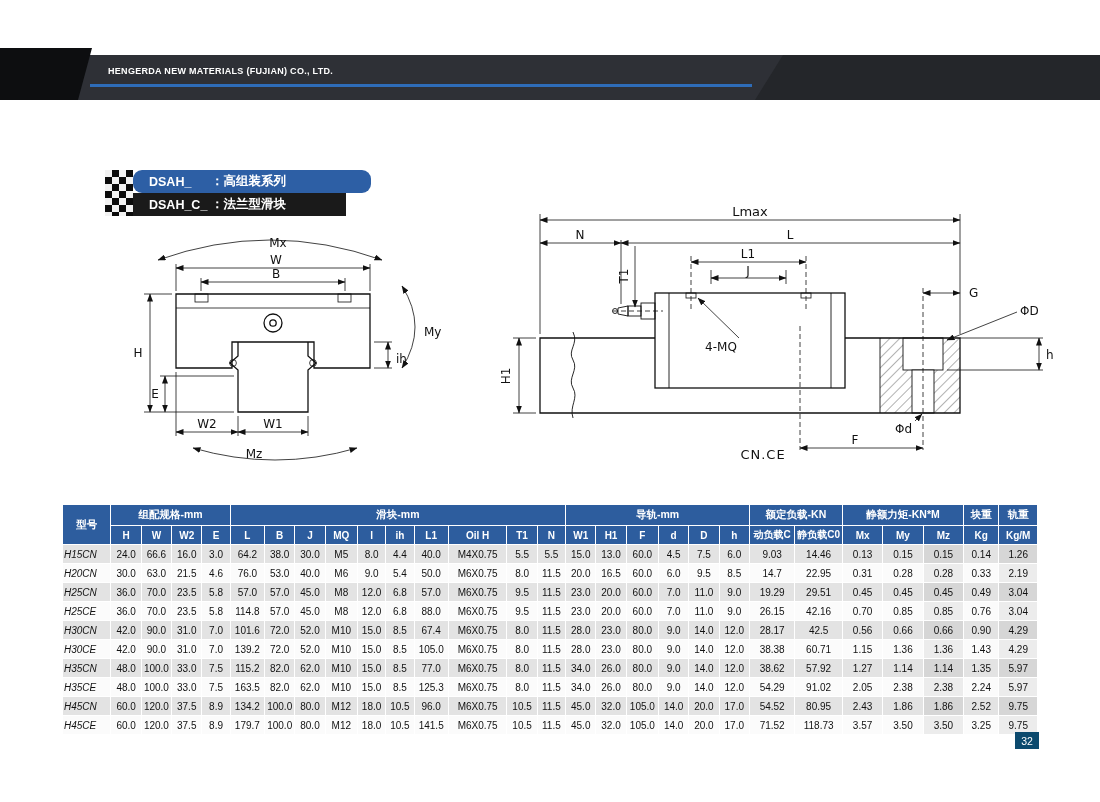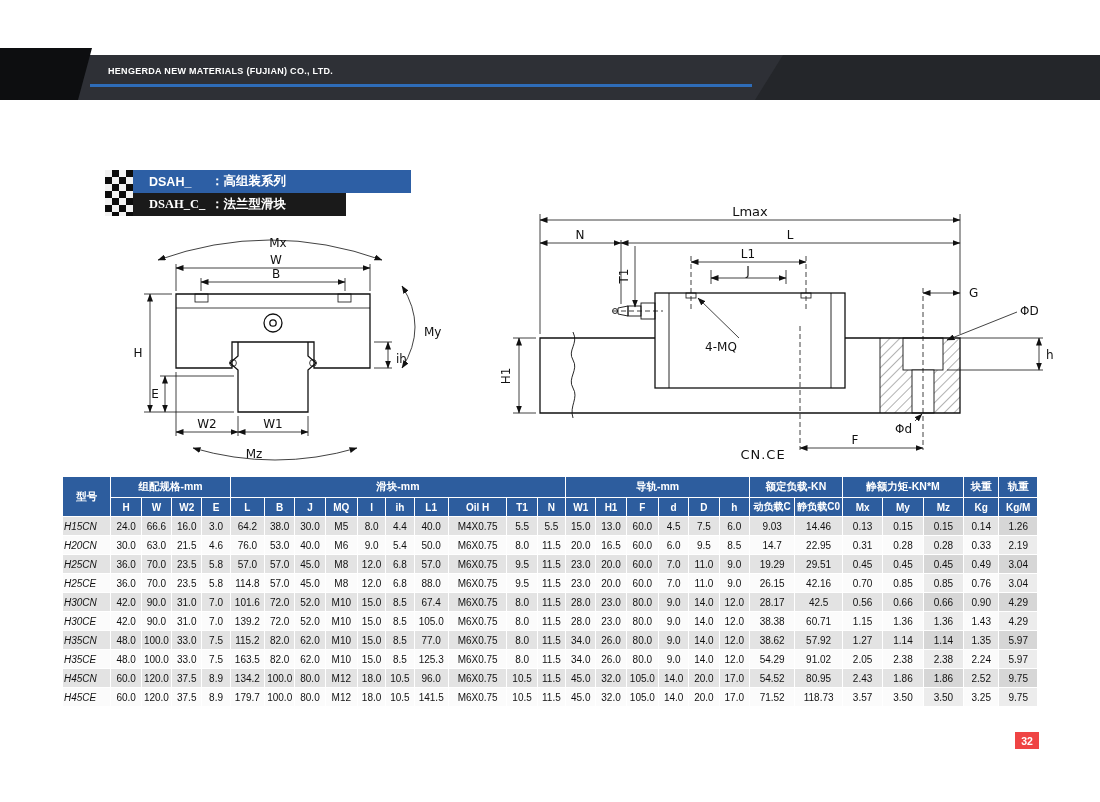--- a/index.html
+++ b/index.html
@@ -21,48 +21,48 @@
     clip-path:polygon(28px 0,100% 0,100% 100%,0 100%);}
   .company{position:absolute;left:108px;top:66px;font-size:9px;font-weight:bold;color:#fff;letter-spacing:.3px;z-index:3;}
   .accent-line{position:absolute;left:90px;top:84px;width:662px;height:3px;background:var(--accent-blue);z-index:2;}
   .section-title{position:absolute;right:28px;top:69px;font-size:17px;font-weight:bold;color:#fff;letter-spacing:.5px;z-index:3;}
 
   
   .series-banner{position:absolute;left:105px;top:170px;display:flex;}
   .checker{width:28px;height:46px;background:repeating-conic-gradient(#0c0c0c 0% 25%,#f2f2f2 0% 50%);background-size:14px 14px;}
   .series-rows{display:flex;flex-direction:column;}
   .series-row{height:23px;display:flex;align-items:center;color:#fff;font-weight:bold;font-size:12.5px;padding-left:16px;box-sizing:border-box;}
-  .series-row.blue{width:278px;background:var(--banner-blue);}
-  .series-row.black{width:213px;background:var(--banner-black);font-family:Liberation Serif, serif;}
+  .series-row.blue{width:238px;background:var(--banner-blue);border-radius:9px;}
+  .series-row.black{width:213px;background:var(--banner-black);}
   .series-code{display:inline-block;min-width:62px;}
 
   
   svg.diag{position:absolute;overflow:visible;}
   .diag-front{left:118px;top:216px;}
   .diag-side{left:495px;top:198px;}
   .lbl{font-family:"DejaVu Sans",sans-serif;font-size:12px;fill:#111;}
   .lbl-big{font-family:"DejaVu Sans",sans-serif;font-size:13px;fill:#111;}
 
   
-  .table-wrap{position:absolute;left:62px;top:476px;}
+  .table-wrap{position:absolute;left:62px;top:504px;}
   table.spec-table{border-collapse:collapse;table-layout:fixed;width:976px;font-size:10px;}
   .spec-table thead th{background:var(--header-blue);color:#fff;border:1px solid #fff;font-weight:bold;padding:0 1px;font-size:10.5px;overflow:hidden;white-space:nowrap;}
   .spec-table thead tr:first-child th{height:20px;}
   .spec-table thead tr:last-child th{height:18px;font-size:10px;}
   .spec-table thead th.cjk-sub{font-size:9px;}
   .spec-table tbody td{text-align:center;border:1px solid #fff;height:18px;padding:0;color:#111;overflow:hidden;white-space:nowrap;}
   .spec-table tbody td.model{text-align:left;padding-left:1px;font-style:italic;}
   .spec-table tr.odd td{background:#e3e3e3;}
   .spec-table tr.even td{background:#fbfbfb;}
   .spec-table tr.odd td.tint{background:#d6d6d6;}
   .spec-table tr.even td.tint{background:#ececec;}
 
   
-  .page-badge{position:absolute;left:1015px;top:732px;width:24px;height:17px;background:#ef4444;color:#fff;
-    font-size:10.5px;font-weight:bold;display:flex;align-items:center;justify-content:center;}
+  .page-badge{position:absolute;left:1015px;top:732px;width:24px;height:17px;background:#0c4a6e;color:#fff;
+    font-size:10.5px;font-weight:normal;display:flex;align-items:center;justify-content:center;}
 </style>
 </head>
 <body>
 
 <div class="page">
 
   <div class="band"></div>
   <div class="band-left-dark"></div>
   <div class="band-right-dark"></div>
   <div class="company">HENGERDA NEW MATERIALS (FUJIAN) CO., LTD.</div>

